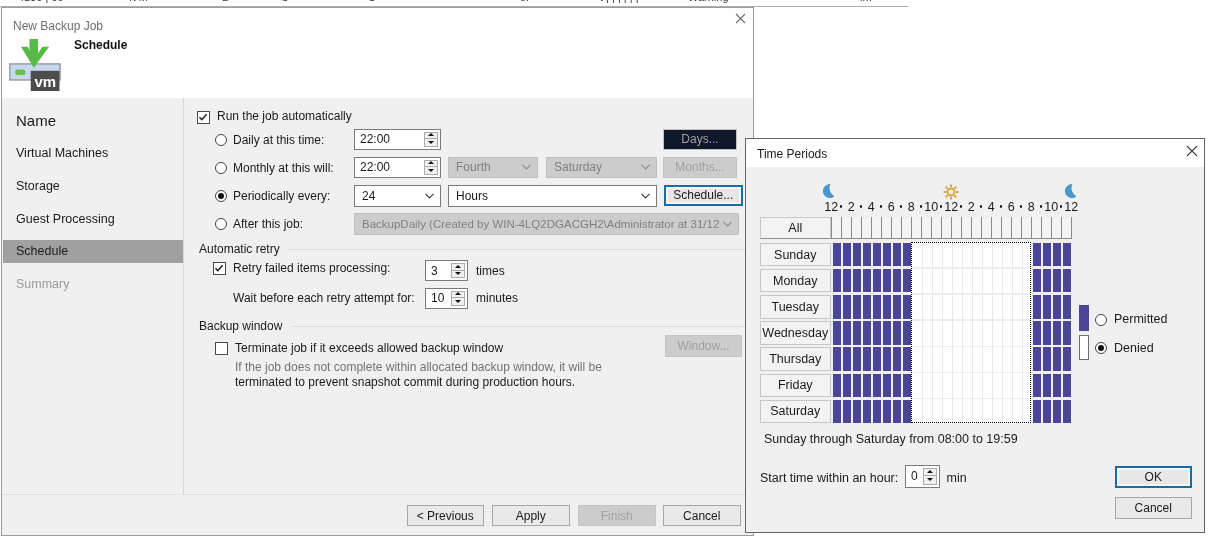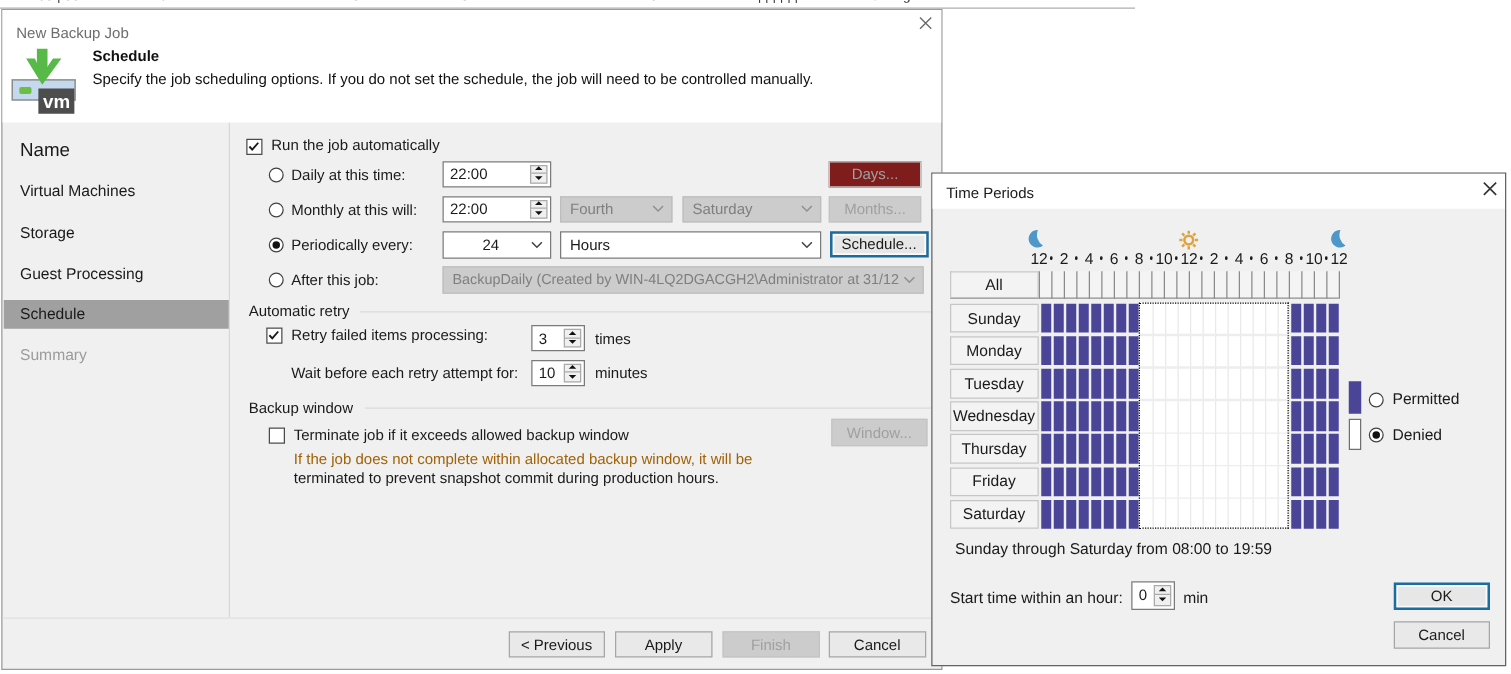--- a/index.html
+++ b/index.html
@@ -20,21 +20,20 @@
     </svg>
 <svg width="56" height="60" viewBox="0 0 56 60" style="position:absolute;left:5px;top:27px">
       <rect x="2.8" y="28.9" width="50.3" height="16.1" fill="#c5d9ee" stroke="#8c8c8c" stroke-width="1.2"></rect>
       <rect x="8.4" y="34.6" width="9.8" height="5.5" rx="1.5" fill="#6cbe45"></rect>
       <rect x="22.5" y="4" width="8.5" height="21" fill="#57b947"></rect>
       <polygon points="13.9,11.7 26.8,32.7 42.1,11.7 35.4,11.7 26.8,24.4 20.9,11.7" fill="#57b947"></polygon>
       <rect x="23.7" y="35.8" width="28.8" height="20.2" fill="#4d4d4d"></rect>
       <text x="38.3" y="51.5" font-size="15" font-weight="bold" fill="#fff" text-anchor="middle" font-family="Liberation Sans,sans-serif">vm</text>
     </svg>
 <div style="position:absolute;left:72px;top:36.5px;transform:translateY(-50%);font-size:12px;color:#111;font-weight:bold;white-space:nowrap;">Schedule</div>
-<div style="position:absolute;left:72px;top:54.5px;transform:translateY(-50%);font-size:12px;color:#111;font-weight:normal;white-space:nowrap;">Specify the job scheduling options. If you do not set the schedule, the job will need to be controlled manually.</div>
 <div style="position:absolute;left:181px;top:90px;width:1px;height:396px;background:#d8d8d8;"></div>
 <div style="position:absolute;left:1px;top:231.5px;width:180px;height:23px;background:#a0a0a0;"></div>
 <div style="position:absolute;left:14px;top:111.5px;transform:translateY(-50%);font-size:15px;color:#1a1a1a;font-weight:normal;white-space:nowrap;">Name</div>
 <div style="position:absolute;left:14px;top:144.5px;transform:translateY(-50%);font-size:12.5px;color:#1a1a1a;font-weight:normal;white-space:nowrap;">Virtual Machines</div>
 <div style="position:absolute;left:14px;top:177.5px;transform:translateY(-50%);font-size:12.5px;color:#1a1a1a;font-weight:normal;white-space:nowrap;">Storage</div>
 <div style="position:absolute;left:14px;top:210.5px;transform:translateY(-50%);font-size:12.5px;color:#1a1a1a;font-weight:normal;white-space:nowrap;">Guest Processing</div>
 <div style="position:absolute;left:14px;top:243px;transform:translateY(-50%);font-size:12.5px;color:#1a1a1a;font-weight:normal;white-space:nowrap;">Schedule</div>
 <div style="position:absolute;left:14px;top:276px;transform:translateY(-50%);font-size:12.5px;color:#9b9b9b;font-weight:normal;white-space:nowrap;">Summary</div>
 <div style="position:absolute;left:195px;top:102.5px;width:11px;height:11px;background:#fff;border:1px solid #4a4a4a;">
       <svg width="12" height="12" viewBox="0 0 12 12" style="position:absolute;left:-1px;top:-1px">
@@ -56,21 +55,21 @@
       <div style="position:absolute;left:5px;top:50%;transform:translateY(-50%);font-size:12px;color:#1a1a1a;">22:00</div>
       <div style="position:absolute;right:2px;top:2px;bottom:2px;width:14px;background:#f0f0f0;border:1px solid #ababab;box-sizing:border-box;">
         <div style="position:absolute;left:0;right:0;top:0;height:50%;border-bottom:1px solid #ababab;box-sizing:border-box;">
           <div style="position:absolute;left:50%;top:50%;margin:-2px 0 0 -3px;width:0;height:0;border-left:3px solid transparent;border-right:3px solid transparent;border-bottom:3.5px solid #111;"></div>
         </div>
         <div style="position:absolute;left:0;right:0;bottom:0;height:50%;">
           <div style="position:absolute;left:50%;top:50%;margin:-1.5px 0 0 -3px;width:0;height:0;border-left:3px solid transparent;border-right:3px solid transparent;border-top:3.5px solid #111;"></div>
         </div>
       </div>
     </div>
-<div style="position:absolute;left:661px;top:120.5px;width:74px;height:21.5px;box-sizing:border-box;background:#7f1d1d;border:1px solid #c3c3c3;color:#a0a0a0;display:flex;align-items:center;justify-content:center;font-size:12px;">Days...</div>
+<div style="position:absolute;left:661px;top:120.5px;width:74px;height:21.5px;box-sizing:border-box;background:#0f172a;border:1px solid #c3c3c3;color:#a0a0a0;display:flex;align-items:center;justify-content:center;font-size:12px;">Days...</div>
 <div style="position:absolute;left:352px;top:148.5px;width:87px;height:21.5px;background:#fff;border:1px solid #7a7a7a;box-sizing:border-box;">
       <div style="position:absolute;left:5px;top:50%;transform:translateY(-50%);font-size:12px;color:#1a1a1a;">22:00</div>
       <div style="position:absolute;right:2px;top:2px;bottom:2px;width:14px;background:#f0f0f0;border:1px solid #ababab;box-sizing:border-box;">
         <div style="position:absolute;left:0;right:0;top:0;height:50%;border-bottom:1px solid #ababab;box-sizing:border-box;">
           <div style="position:absolute;left:50%;top:50%;margin:-2px 0 0 -3px;width:0;height:0;border-left:3px solid transparent;border-right:3px solid transparent;border-bottom:3.5px solid #111;"></div>
         </div>
         <div style="position:absolute;left:0;right:0;bottom:0;height:50%;">
           <div style="position:absolute;left:50%;top:50%;margin:-1.5px 0 0 -3px;width:0;height:0;border-left:3px solid transparent;border-right:3px solid transparent;border-top:3.5px solid #111;"></div>
         </div>
       </div>
@@ -82,21 +81,21 @@
       </svg>
     </div>
 <div style="position:absolute;left:544px;top:148.5px;width:110.5px;height:21.5px;background:#cccccc;border:1px solid #bdbdbd;box-sizing:border-box;overflow:hidden;">
       <div style="position:absolute;left:7px;right:16px;top:50%;transform:translateY(-50%);font-size:12px;color:#7f7f7f;white-space:nowrap;overflow:hidden;">Saturday</div>
       <svg width="9" height="6" viewBox="0 0 9 6" style="position:absolute;right:6px;top:50%;margin-top:-3px">
         <path d="M0.5 0.8 L4.5 4.8 L8.5 0.8" stroke="#8f8f8f" stroke-width="1.2" fill="none"></path>
       </svg>
     </div>
 <div style="position:absolute;left:661px;top:148.5px;width:74px;height:21.5px;box-sizing:border-box;background:#cccccc;border:1px solid #c3c3c3;color:#a0a0a0;display:flex;align-items:center;justify-content:center;font-size:12px;">Months...</div>
 <div style="position:absolute;left:352px;top:176.5px;width:87px;height:22px;background:#fff;border:1px solid #7a7a7a;box-sizing:border-box;overflow:hidden;">
-      <div style="position:absolute;left:7px;right:16px;top:50%;transform:translateY(-50%);font-size:12px;color:#1a1a1a;white-space:nowrap;overflow:hidden;margin-left:24px;">24</div>
+      <div style="position:absolute;left:7px;right:16px;top:50%;transform:translateY(-50%);font-size:12px;color:#1a1a1a;white-space:nowrap;overflow:hidden;">24</div>
       <svg width="9" height="6" viewBox="0 0 9 6" style="position:absolute;right:6px;top:50%;margin-top:-3px">
         <path d="M0.5 0.8 L4.5 4.8 L8.5 0.8" stroke="#404040" stroke-width="1.2" fill="none"></path>
       </svg>
     </div>
 <div style="position:absolute;left:446px;top:176.5px;width:208.5px;height:22px;background:#fff;border:1px solid #7a7a7a;box-sizing:border-box;overflow:hidden;">
       <div style="position:absolute;left:7px;right:16px;top:50%;transform:translateY(-50%);font-size:12px;color:#1a1a1a;white-space:nowrap;overflow:hidden;">Hours</div>
       <svg width="9" height="6" viewBox="0 0 9 6" style="position:absolute;right:6px;top:50%;margin-top:-3px">
         <path d="M0.5 0.8 L4.5 4.8 L8.5 0.8" stroke="#404040" stroke-width="1.2" fill="none"></path>
       </svg>
     </div>
@@ -138,21 +137,21 @@
           <div style="position:absolute;left:50%;top:50%;margin:-1.5px 0 0 -3px;width:0;height:0;border-left:3px solid transparent;border-right:3px solid transparent;border-top:3.5px solid #111;"></div>
         </div>
       </div>
     </div>
 <div style="position:absolute;left:474px;top:290px;transform:translateY(-50%);font-size:12px;color:#1a1a1a;font-weight:normal;white-space:nowrap;">minutes</div>
 <div style="position:absolute;left:197px;top:318px;transform:translateY(-50%);font-size:12px;color:#1a1a1a;font-weight:normal;white-space:nowrap;">Backup window</div>
 <div style="position:absolute;left:290px;top:318px;width:454px;height:1px;background:#dadada;"></div>
 <div style="position:absolute;left:213px;top:334px;width:11px;height:11px;background:#fff;border:1px solid #4a4a4a;"></div>
 <div style="position:absolute;left:233px;top:340px;transform:translateY(-50%);font-size:12px;color:#1a1a1a;font-weight:normal;white-space:nowrap;">Terminate job if it exceeds allowed backup window</div>
 <div style="position:absolute;left:663px;top:327px;width:77px;height:22px;box-sizing:border-box;background:#cccccc;border:1px solid #c3c3c3;color:#a0a0a0;display:flex;align-items:center;justify-content:center;font-size:12px;">Window...</div>
-<div style="position:absolute;left:233px;top:358.5px;transform:translateY(-50%);font-size:12px;color:#a16207;font-weight:normal;white-space:nowrap;">If the job does not complete within allocated backup window, it will be</div>
+<div style="position:absolute;left:233px;top:358.5px;transform:translateY(-50%);font-size:12px;color:#737373;font-weight:normal;white-space:nowrap;">If the job does not complete within allocated backup window, it will be</div>
 <div style="position:absolute;left:233px;top:374px;transform:translateY(-50%);font-size:12px;color:#1a1a1a;font-weight:normal;white-space:nowrap;">terminated to prevent snapshot commit during production hours.</div>
 <div style="position:absolute;left:0;top:486px;width:100%;height:1px;background:#dfdfdf;"></div>
 <div style="position:absolute;left:404.5px;top:497px;width:77.5px;height:21px;box-sizing:border-box;background:#e9e9e9;border:1px solid #a6a6a6;color:#1a1a1a;display:flex;align-items:center;justify-content:center;font-size:12px;">&lt; Previous</div>
 <div style="position:absolute;left:490px;top:497px;width:77.5px;height:21px;box-sizing:border-box;background:#e9e9e9;border:1px solid #a6a6a6;color:#1a1a1a;display:flex;align-items:center;justify-content:center;font-size:12px;">Apply</div>
 <div style="position:absolute;left:576px;top:497px;width:77.5px;height:21px;box-sizing:border-box;background:#cccccc;border:1px solid #c3c3c3;color:#a0a0a0;display:flex;align-items:center;justify-content:center;font-size:12px;">Finish</div>
 <div style="position:absolute;left:661px;top:497px;width:77.5px;height:21px;box-sizing:border-box;background:#e9e9e9;border:1px solid #a6a6a6;color:#1a1a1a;display:flex;align-items:center;justify-content:center;font-size:12px;">Cancel</div>
 </div>
 <div style="position:absolute;left:745px;top:138px;width:460px;height:395px;background:#f0f0f0;border:1px solid #636363;box-sizing:border-box;">
 <div style="position:absolute;left:0;top:0;width:100%;height:28px;background:#fff;"></div>
 <div style="position:absolute;left:11px;top:15px;transform:translateY(-50%);font-size:12px;color:#1a1a1a;font-weight:normal;white-space:nowrap;">Time Periods</div>

